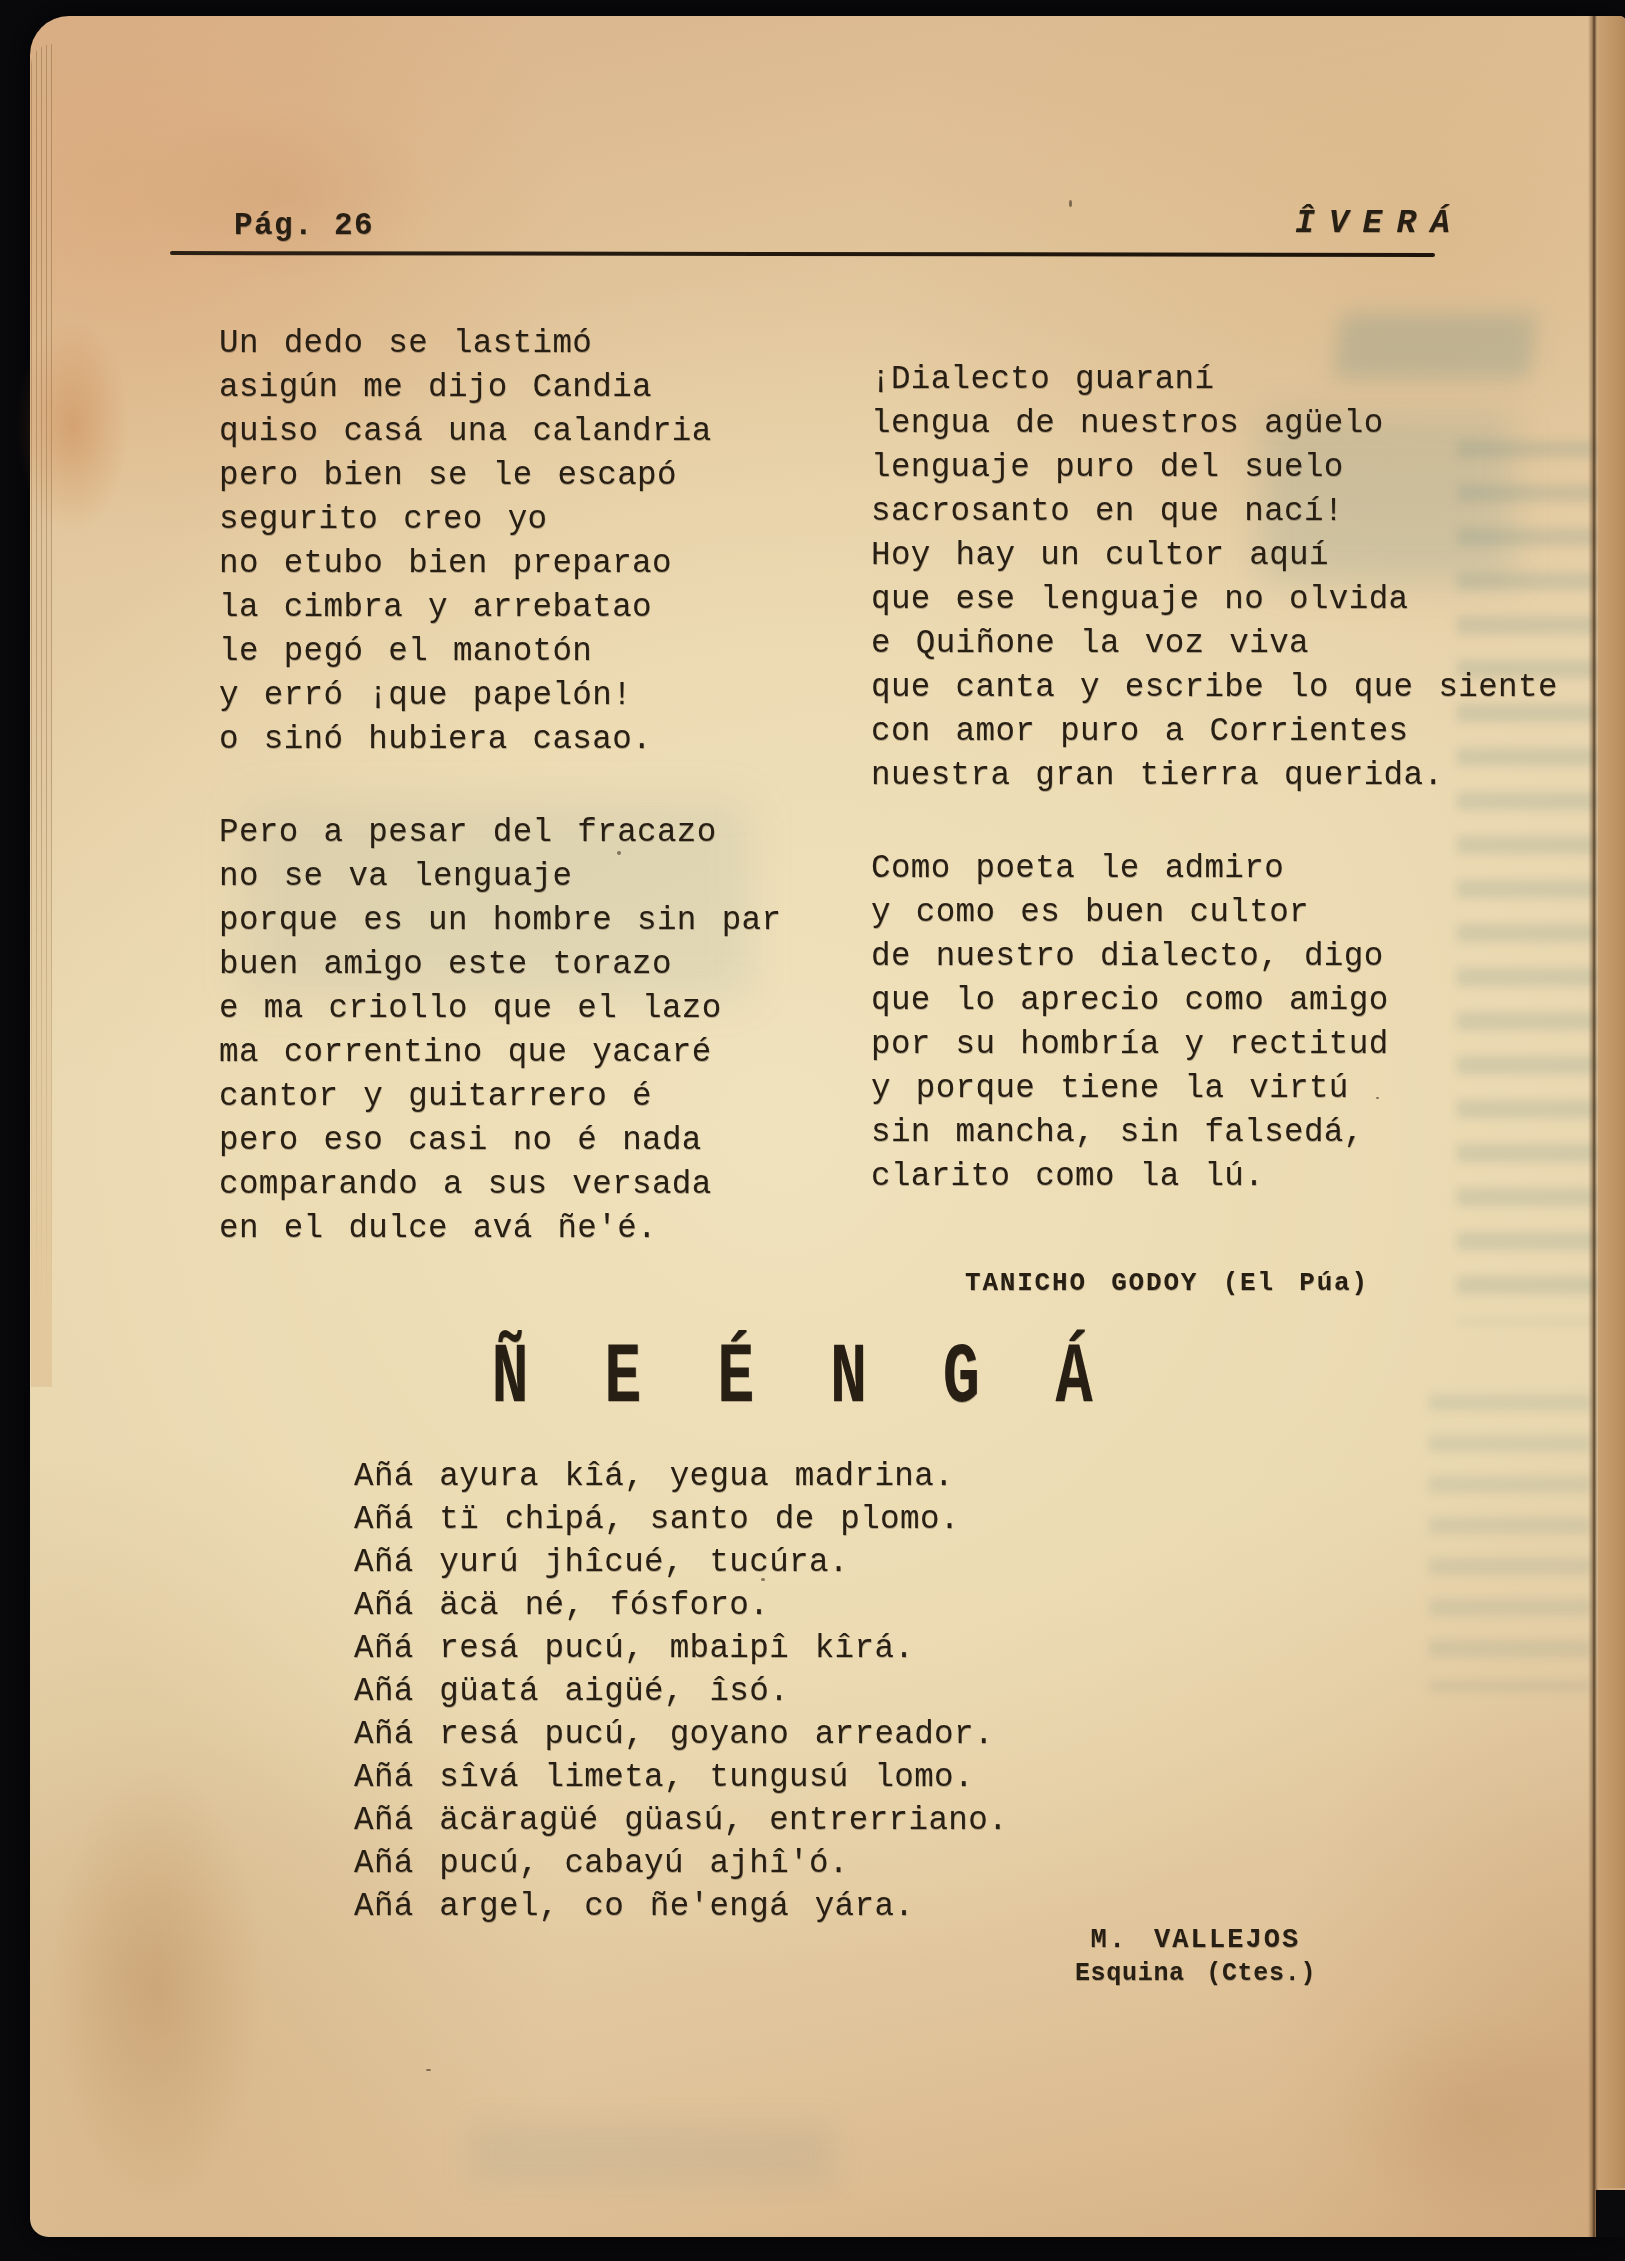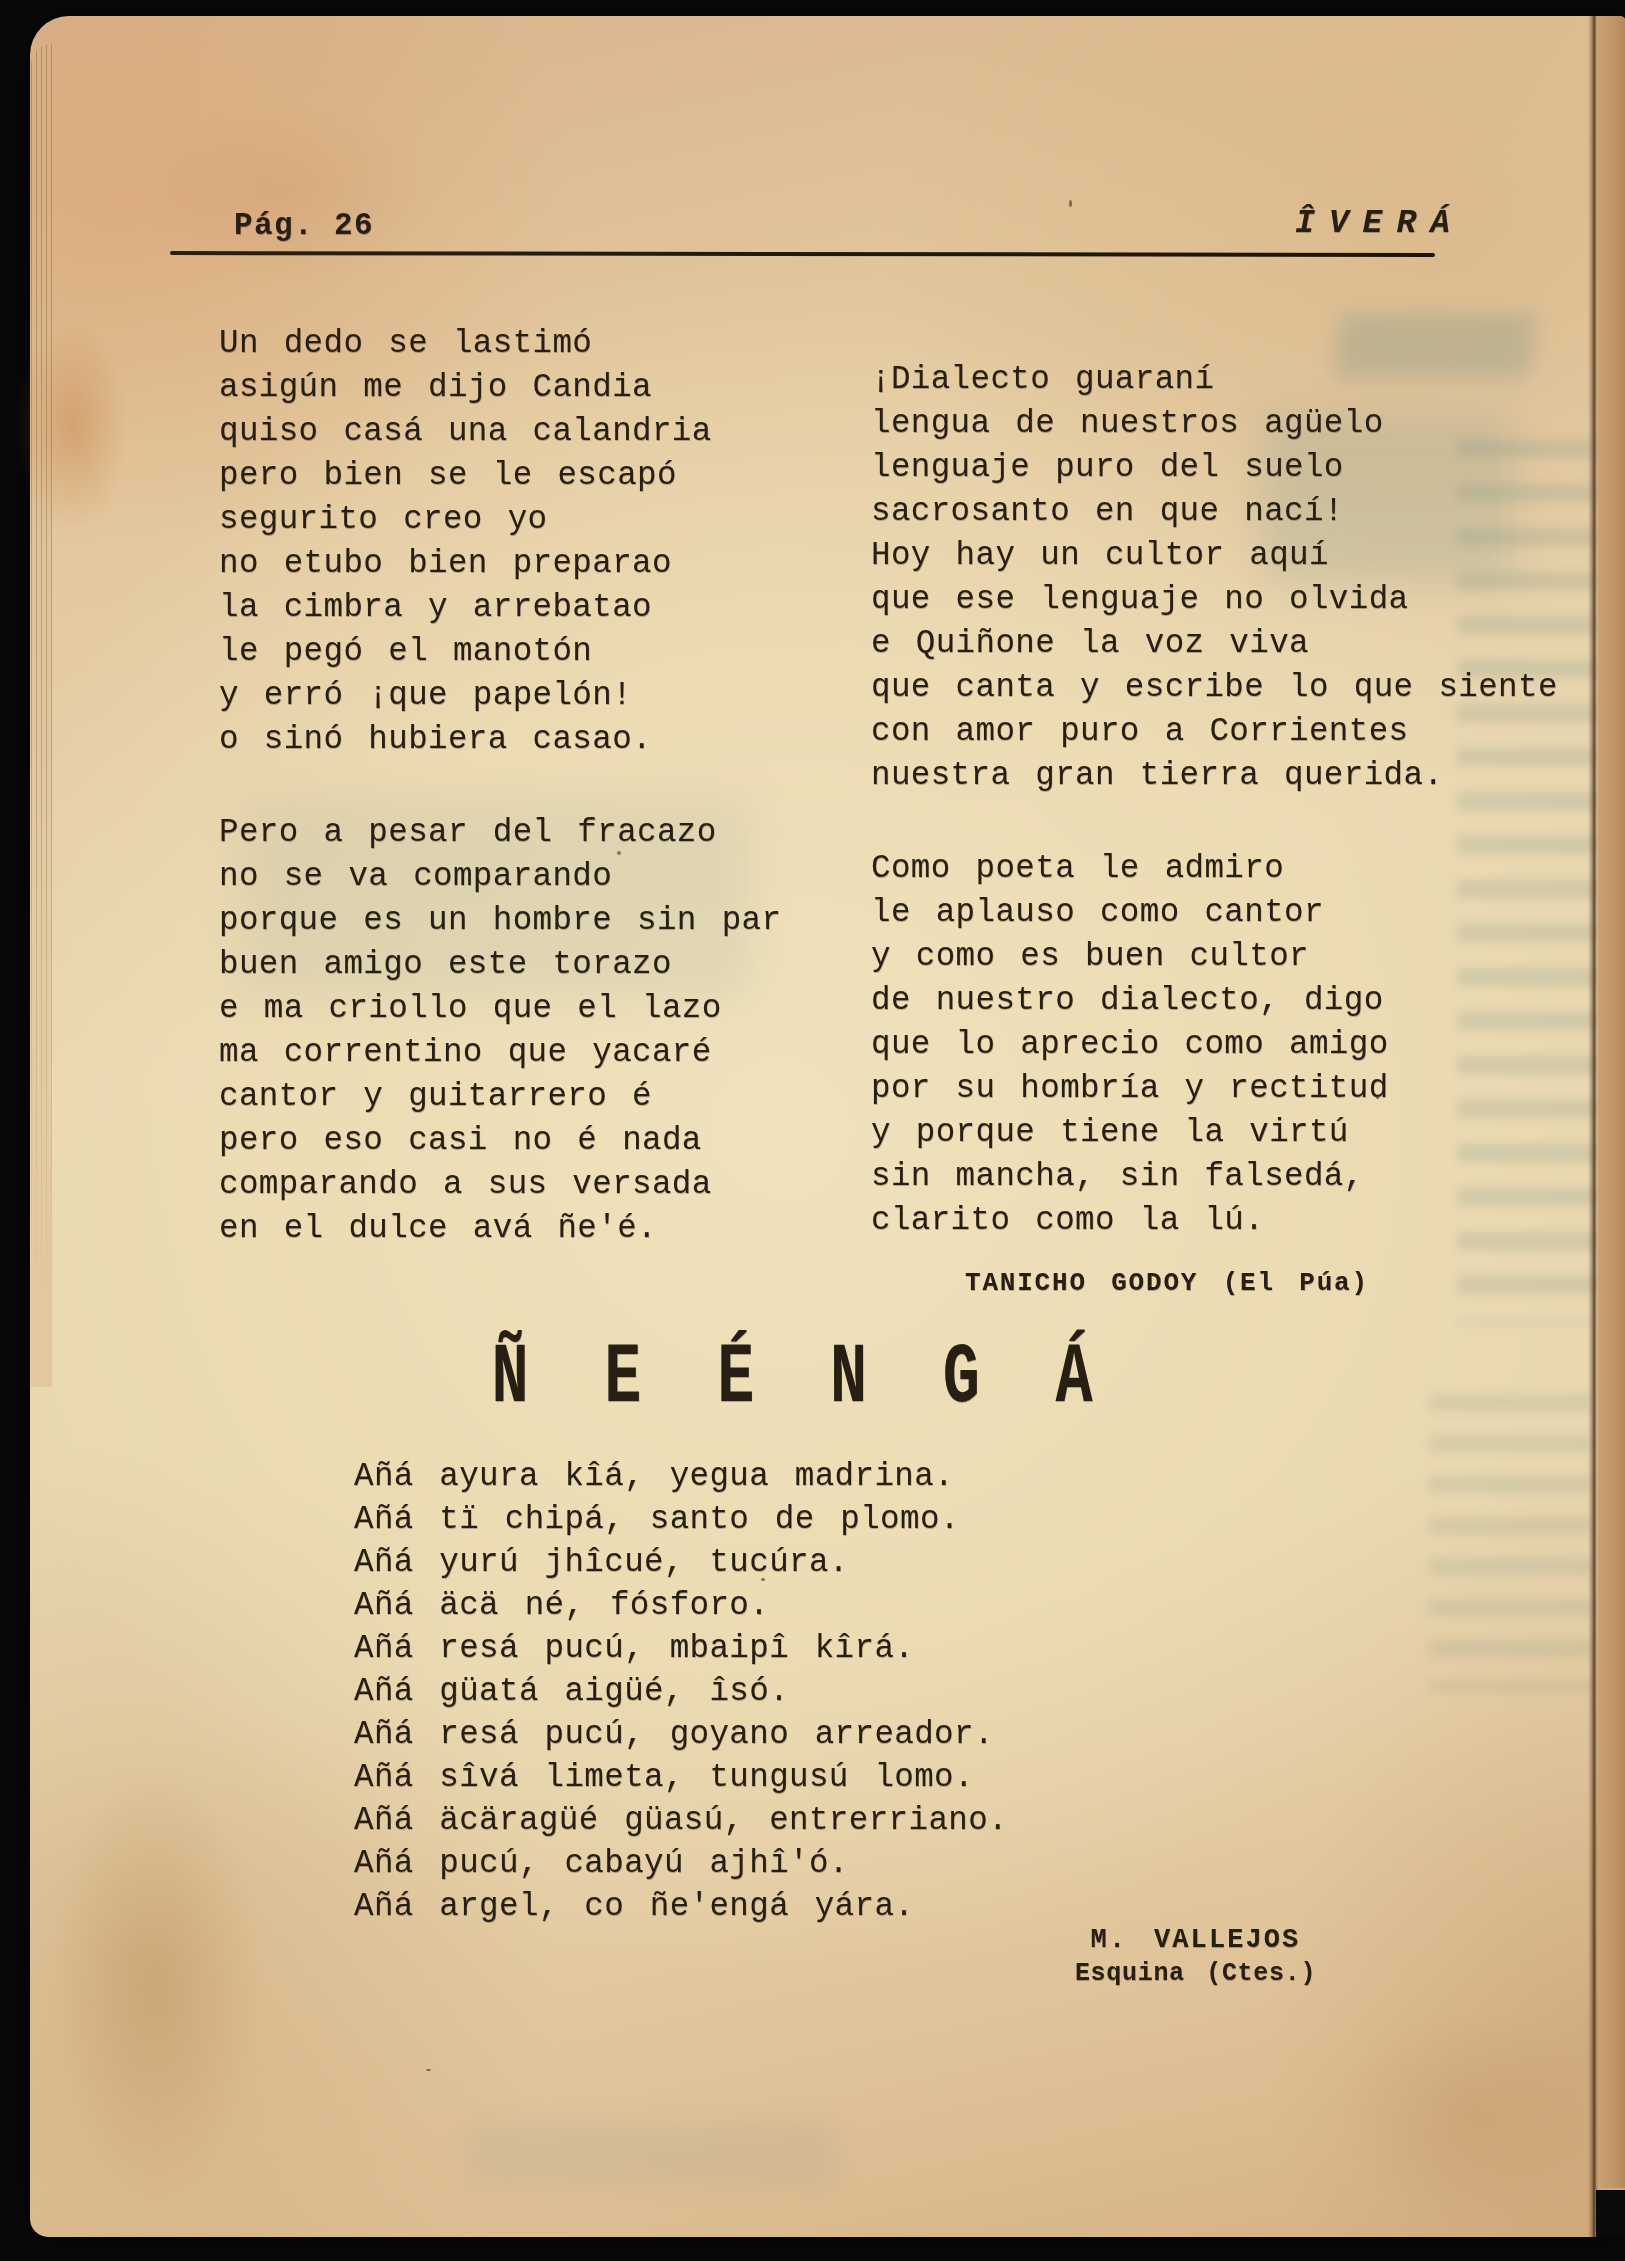--- a/index.html
+++ b/index.html
@@ -143,21 +143,21 @@
         <div class="line">pero bien se le escapó</div>
         <div class="line">segurito creo yo</div>
         <div class="line">no etubo bien preparao</div>
         <div class="line">la cimbra y arrebatao</div>
         <div class="line">le pegó el manotón</div>
         <div class="line">y erró ¡que papelón!</div>
         <div class="line">o sinó hubiera casao.</div>
       </div>
     <div class="stanza">
         <div class="line">Pero a pesar del fracazo</div>
-        <div class="line">no se va comparando</div>
+        <div class="line">no se va lenguaje</div>
         <div class="line">porque es un hombre sin par</div>
         <div class="line">buen amigo este torazo</div>
         <div class="line">e ma criollo que el lazo</div>
         <div class="line">ma correntino que yacaré</div>
         <div class="line">cantor y guitarrero é</div>
         <div class="line">pero eso casi no é nada</div>
         <div class="line">comparando a sus versada</div>
         <div class="line">en el dulce avá ñe'é.</div>
       </div>
   </div>
@@ -170,21 +170,20 @@
         <div class="line">sacrosanto en que nací!</div>
         <div class="line">Hoy hay un cultor aquí</div>
         <div class="line">que ese lenguaje no olvida</div>
         <div class="line">e Quiñone la voz viva</div>
         <div class="line">que canta y escribe lo que siente</div>
         <div class="line">con amor puro a Corrientes</div>
         <div class="line">nuestra gran tierra querida.</div>
       </div>
     <div class="stanza">
         <div class="line">Como poeta le admiro</div>
-        <div class="line">le aplauso como cantor</div>
         <div class="line">y como es buen cultor</div>
         <div class="line">de nuestro dialecto, digo</div>
         <div class="line">que lo aprecio como amigo</div>
         <div class="line">por su hombría y rectitud</div>
         <div class="line">y porque tiene la virtú</div>
         <div class="line">sin mancha, sin falsedá,</div>
         <div class="line">clarito como la lú.</div>
       </div>
   </div>
 

